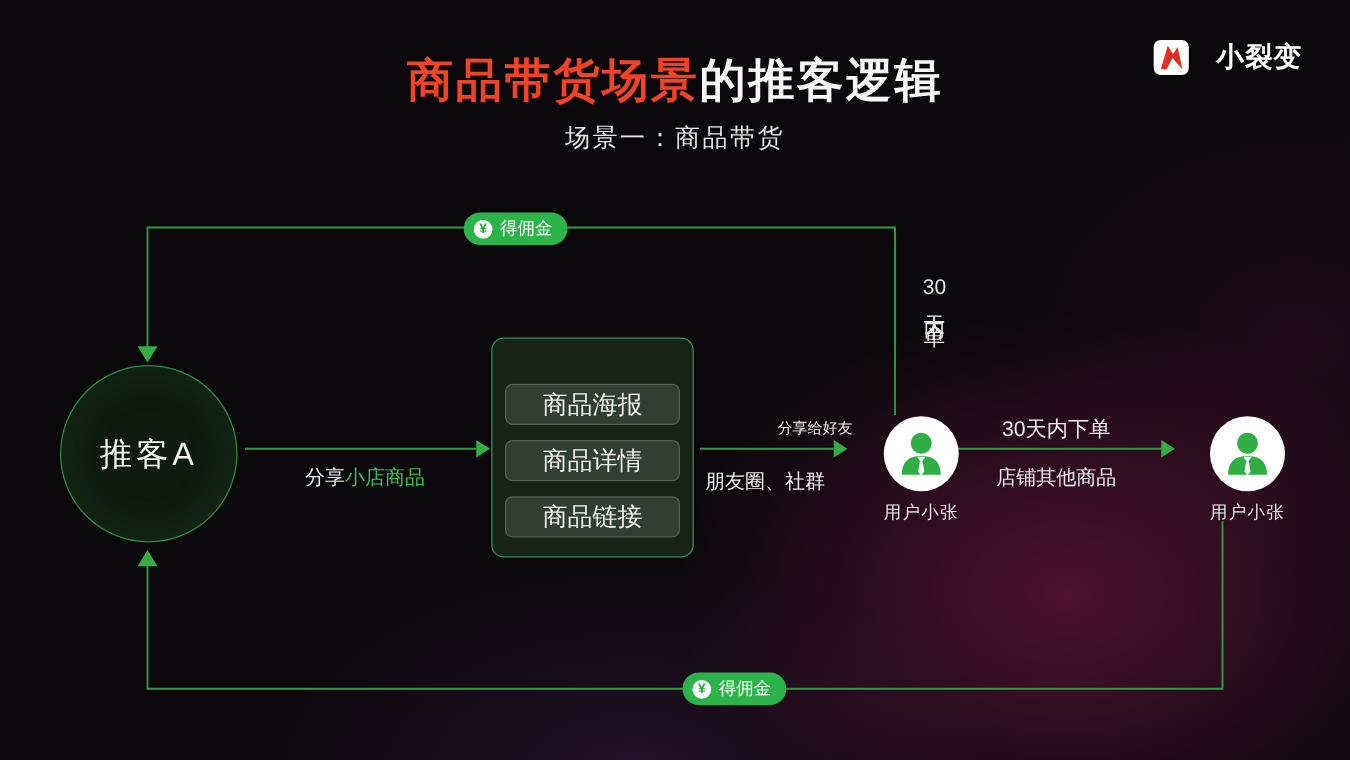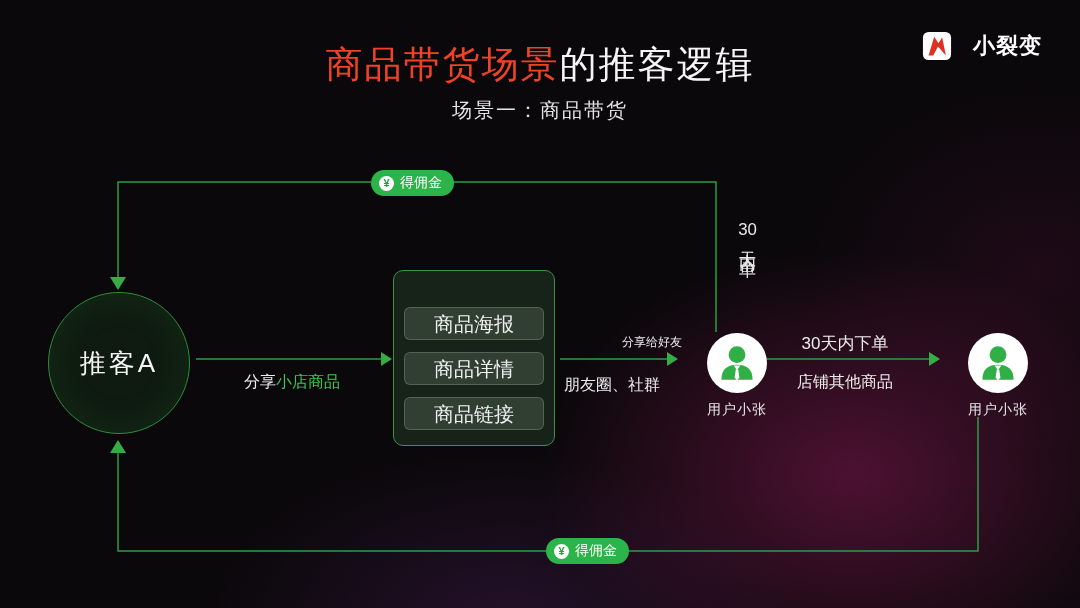--- a/index.html
+++ b/index.html
@@ -8,21 +8,21 @@
     font-family:"Liberation Sans","DejaVu Sans",sans-serif;
     background:
       radial-gradient(ellipse 430px 310px at 79% 78%, rgba(143,26,88,0.50), rgba(0,0,0,0) 72%),
       radial-gradient(ellipse 420px 240px at 47% 102%, rgba(110,40,130,0.26), rgba(0,0,0,0) 70%),
       radial-gradient(ellipse 320px 260px at 96% 45%, rgba(90,18,60,0.25), rgba(0,0,0,0) 70%),
       #0b080b;
     color:#f2f2f2;
   }
   .wires{position:absolute;inset:0;}
   .title{position:absolute;top:40px;left:0;width:100%;text-align:center;
-    font-size:37px;font-weight:400;letter-spacing:2px;color:#f5f5f5;}
+    font-size:37px;font-weight:700;letter-spacing:2px;color:#f5f5f5;}
   .title .red{color:#ee4326;}
   .subtitle{position:absolute;top:97px;left:0;width:100%;text-align:center;
     font-size:20px;letter-spacing:2px;color:#e3e3e3;}
   .logo{position:absolute;top:31px;right:38px;display:flex;align-items:center;gap:21px;}
   .logo .brand{font-size:22px;font-weight:700;color:#fff;letter-spacing:1px;}
   .node-circle{position:absolute;left:48px;top:292px;width:140px;height:140px;border-radius:50%;
     border:1.5px solid #2f8c3c;background:rgba(17,30,19,0.85);
     box-shadow:inset 0 0 36px rgba(46,140,60,0.14);
     display:flex;align-items:center;justify-content:center;
     font-size:26px;letter-spacing:3px;color:#f5f5f5;}

